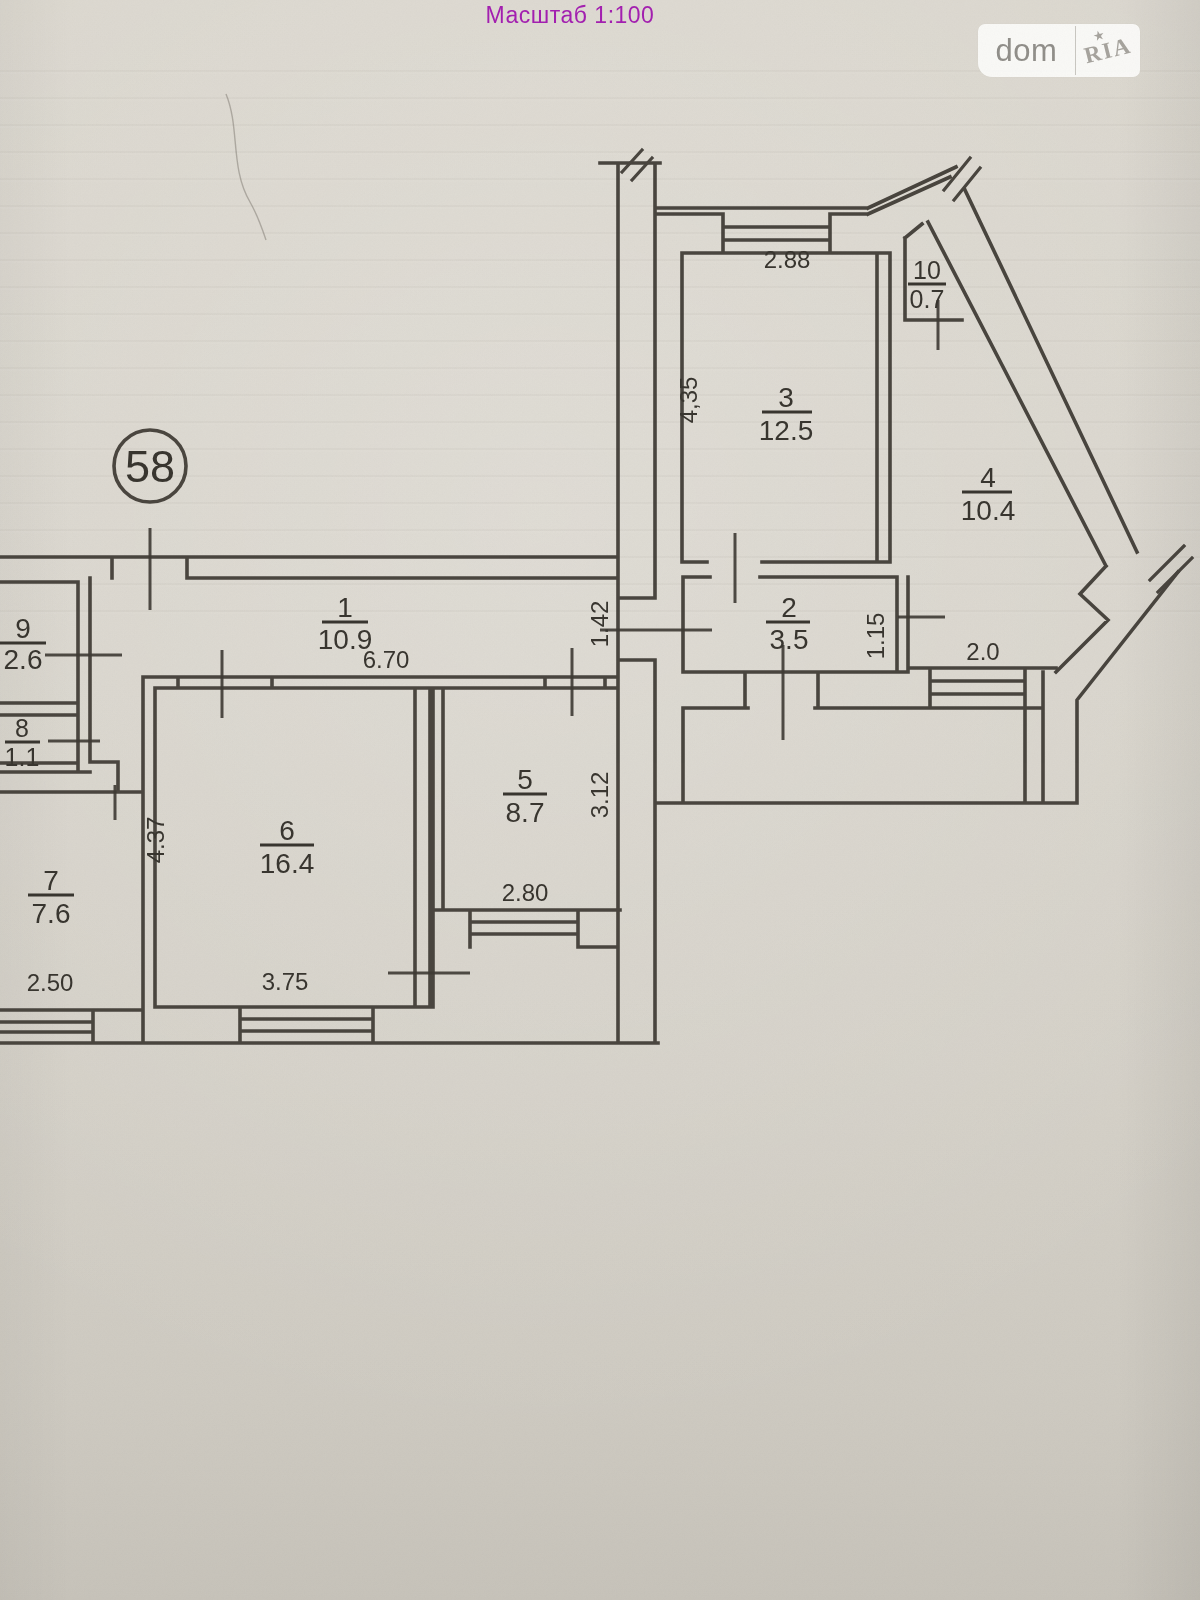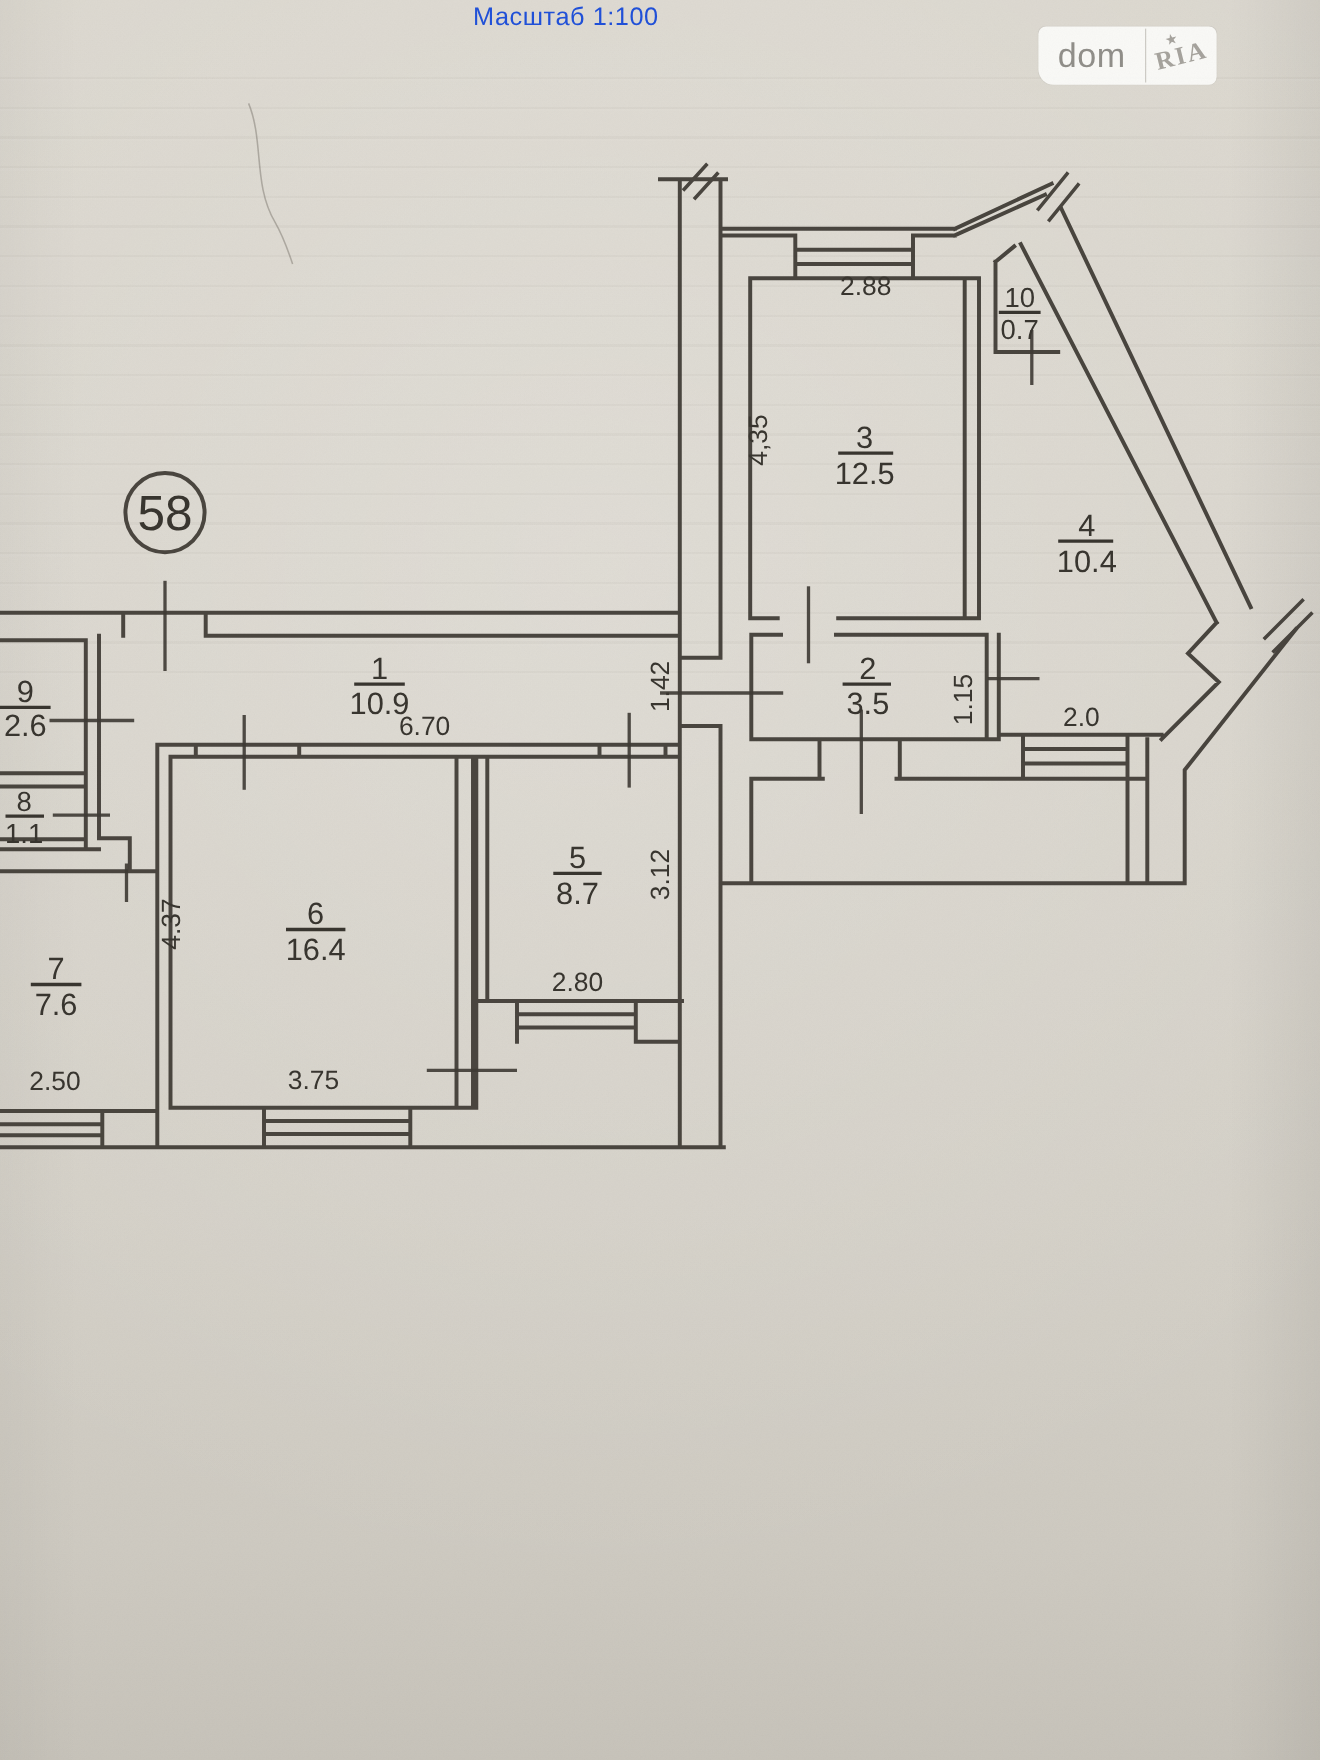--- a/index.html
+++ b/index.html
@@ -13,25 +13,25 @@
   }
   .scanlines{
     position:absolute;left:0;top:70px;width:1200px;height:560px;
     background:repeating-linear-gradient(180deg,
       rgba(120,114,104,0.05) 0px, rgba(120,114,104,0.05) 2px,
       rgba(255,255,255,0.03) 2px, rgba(255,255,255,0.03) 4px,
       rgba(0,0,0,0) 4px, rgba(0,0,0,0) 27px);
     pointer-events:none;
   }
   .title{
-    position:absolute;left:430px;top:2px;width:280px;text-align:left;
-    font-size:23px;font-weight:500;color:#1d4ed8;letter-spacing:0.5px;
+    position:absolute;left:430px;top:2px;width:280px;text-align:center;
+    font-size:23px;font-weight:500;color:#a21caf;letter-spacing:0.5px;
   }
   .logo{
-    position:absolute;left:944px;top:24px;width:162px;height:53px;
+    position:absolute;left:978px;top:24px;width:162px;height:53px;
     background:rgba(251,251,249,0.93);
     border-radius:7px 7px 7px 14px;
     display:flex;align-items:stretch;
     box-shadow:0 0 1px rgba(0,0,0,0.08);
   }
   .logo .dom{
     flex:1;display:flex;align-items:center;justify-content:center;
     font-size:31px;color:#8f8d88;font-weight:500;letter-spacing:0.5px;
   }
   .logo .sep{width:1px;background:#c8c6c0;margin:2px 0;}

